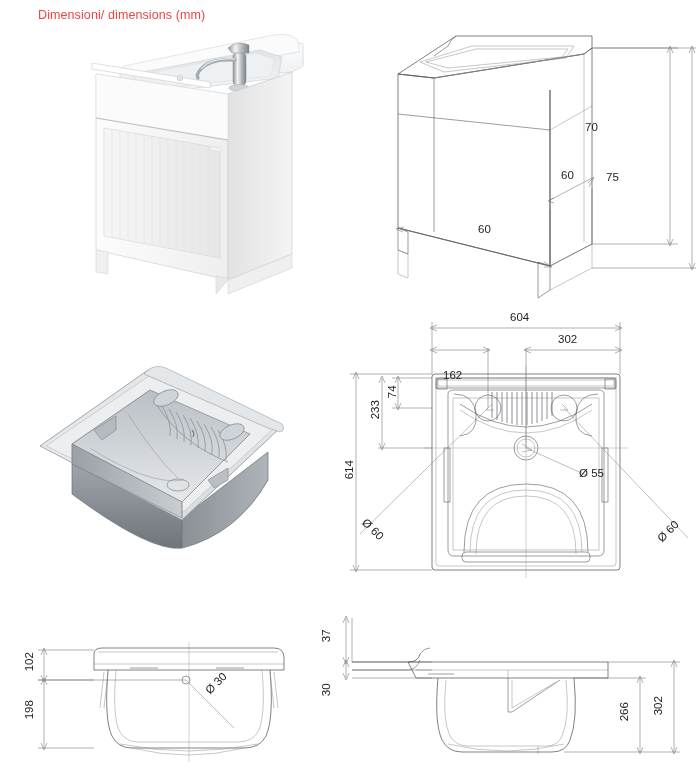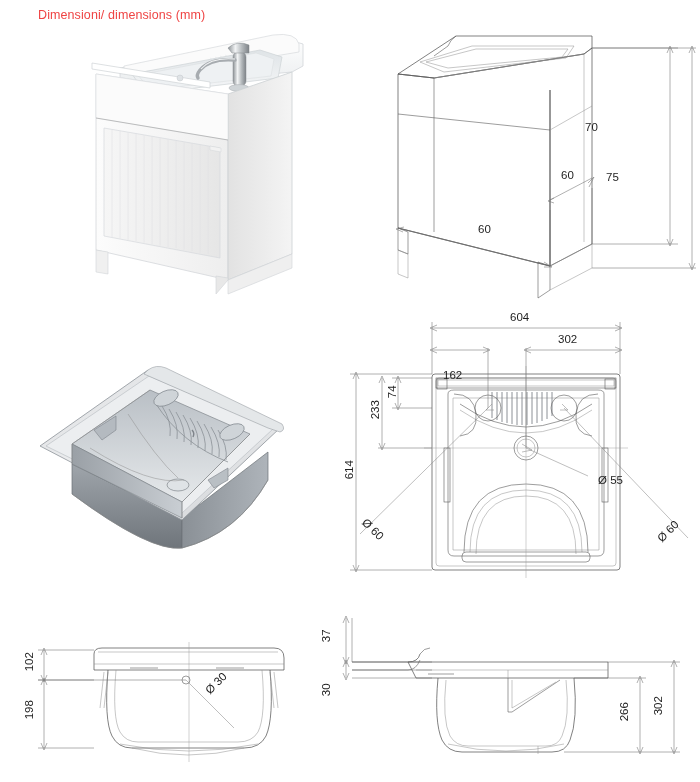--- a/index.html
+++ b/index.html
@@ -358,21 +358,21 @@
       <path d="M186,136 L196,142 L186,144" class="lead" fill="#777"></path>
     </svg>
 
     <div class="dim" style="left:174px; top:4px;text-align:center;">604</div>
     <div class="dim" style="left:107px; top:26px;margin-top:36px;">162</div>
     <div class="dim" style="left:222px; top:26px;">302</div>
     <div class="dim rot90" style="left:50px; top:78px;">74</div>
     <div class="dim rot90" style="left:30px; top:96px;">233</div>
     <div class="dim rot90" style="left:4px; top:156px;">614</div>
 
-    <div class="dim" style="left:262px; top:160px;margin-top:7px;">Ø 55</div>
+    <div class="dim" style="left:243px; top:160px;">Ø 55</div>
     <div class="dim rotm45" style="left:24px; top:216px;">Ø 60</div>
     <div class="dim rot45" style="left:320px; top:218px;">Ø 60</div>
   </div>
 
   <div class="panel" style="left:8px; top:612px; width:312px; height:160px;">
     <svg width="312" height="160" viewBox="0 0 312 160">
 
       <path d="M86,42 Q86,36 94,36 L266,36 Q276,36 276,46 L276,58 L86,58 Z" class="ln" fill="#fff"></path>
       <line x1="86" y1="52" x2="276" y2="52" class="lnt"></line>
       <path d="M90,40 L270,40" class="lnt"></path>

